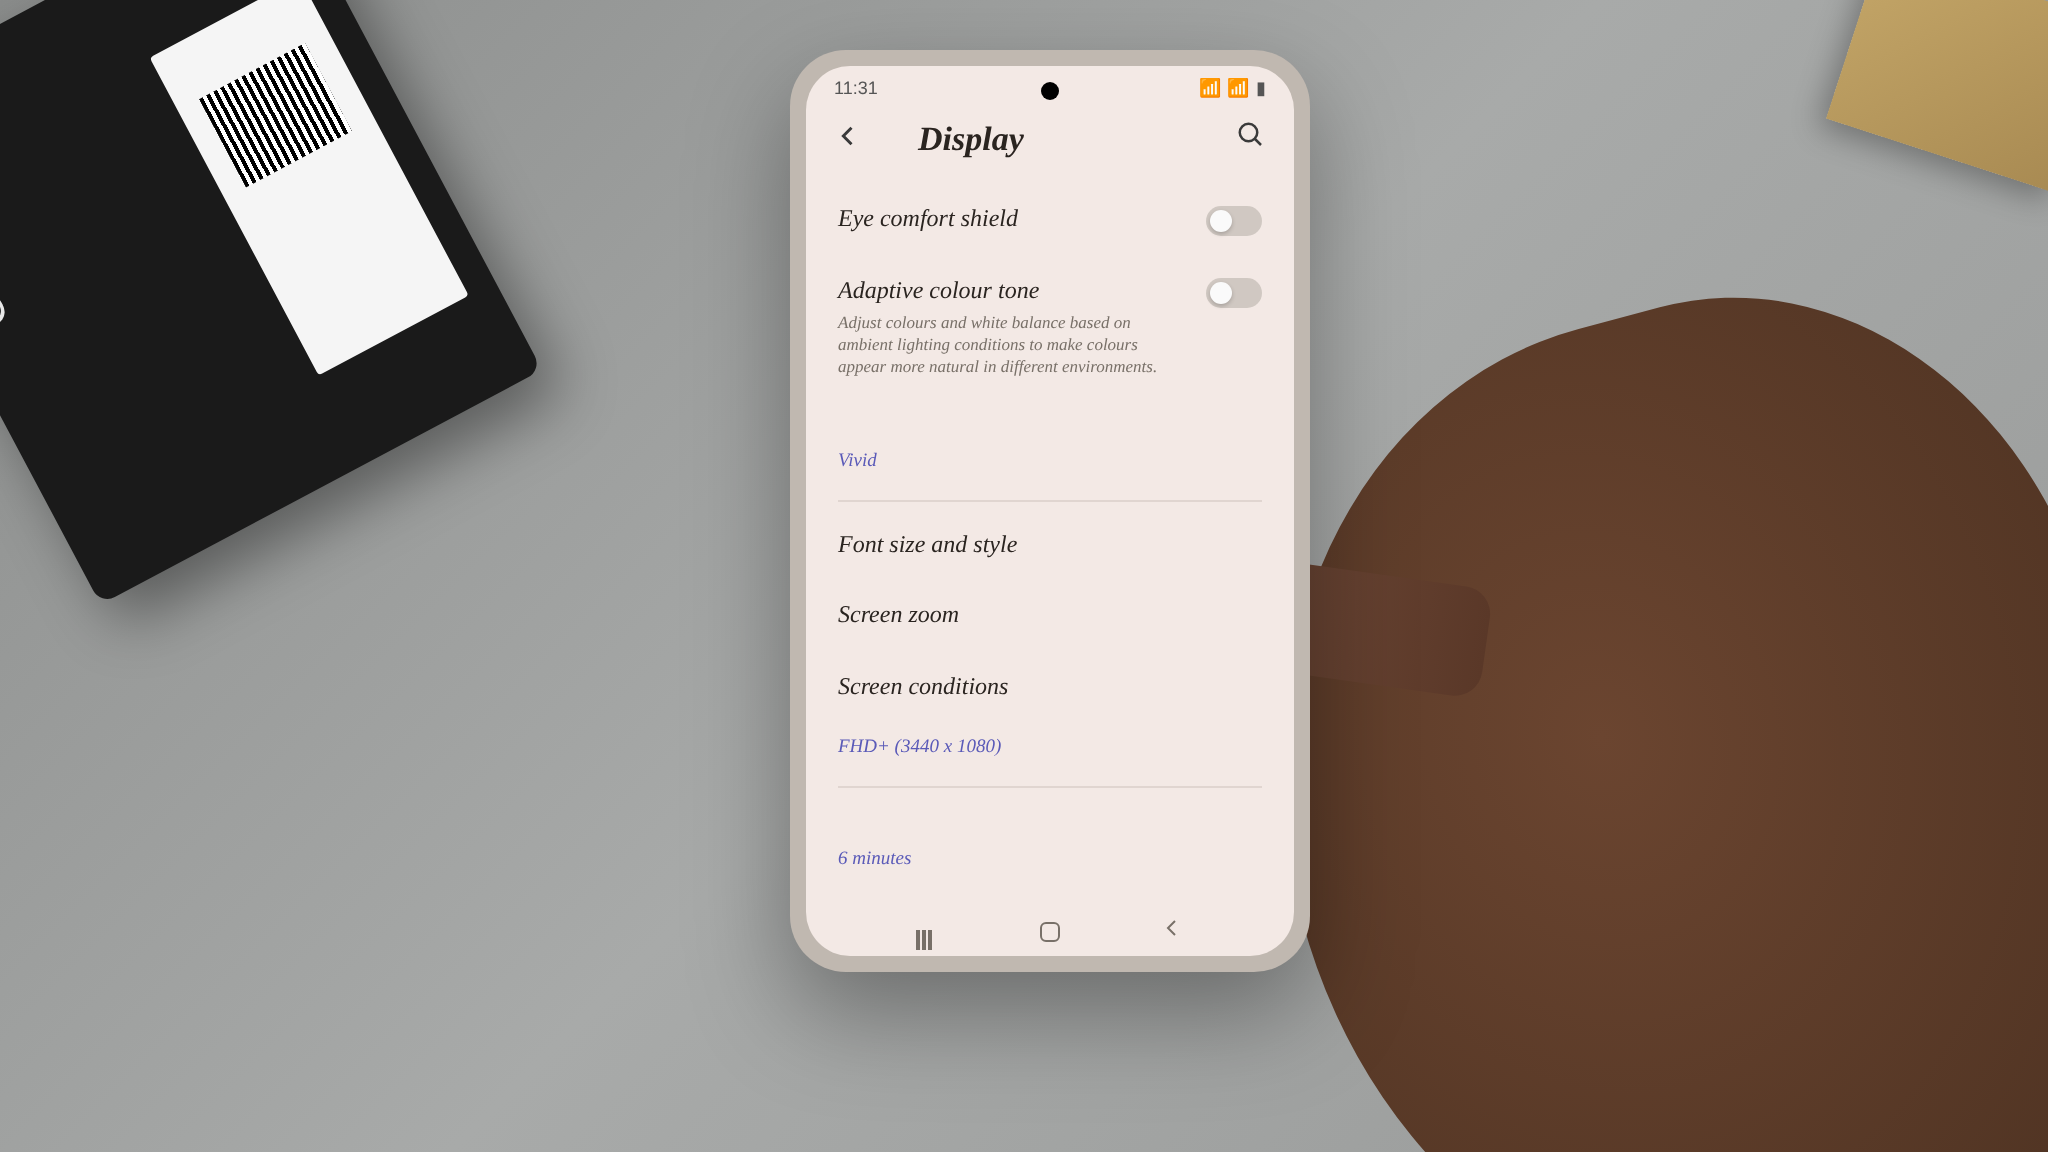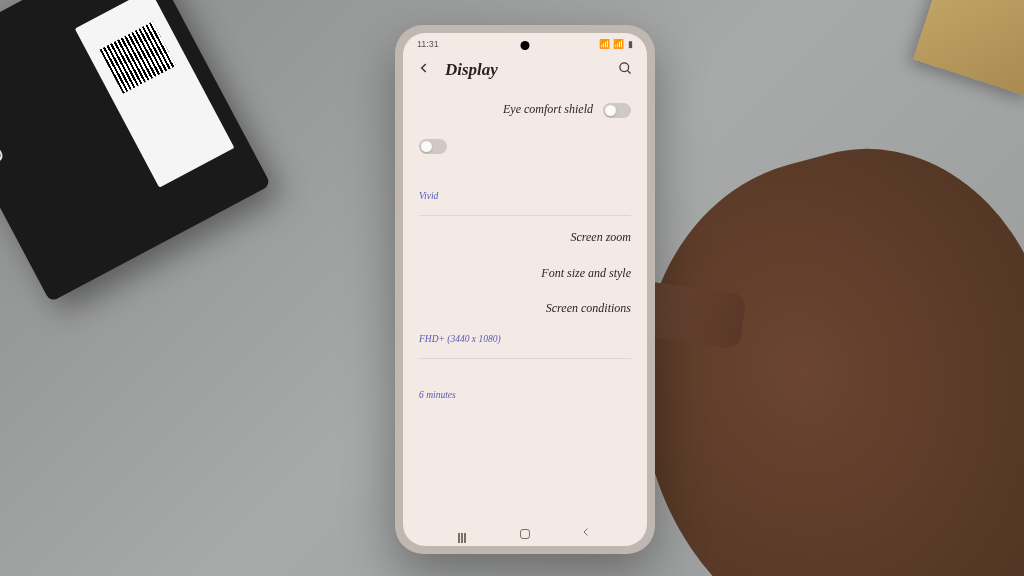--- a/index.html
+++ b/index.html
@@ -104,21 +104,21 @@
       background: linear-gradient(135deg, #d4b8a8, #b89888);
       border-radius: 50% 40% 40% 50%;
     }
     
     
     .phone {
       position: absolute;
       left: 395px;
       top: 25px;
       width: 260px;
-      height: 529px;
+      height: 461px;
       background: #c0b8b0;
       border-radius: 28px;
       box-shadow: 0 20px 50px rgba(0,0,0,0.35);
       padding: 8px;
       z-index: 10;
     }
     
     .screen {
       width: 100%;
       height: 100%;
@@ -157,21 +157,21 @@
       display: flex;
       gap: 3px;
       align-items: center;
     }
     
     
     .screen-header {
       display: flex;
       align-items: center;
       padding: 8px 14px 12px;
-      gap: 14px;
+      gap: 28px;
     }
     
     .back-btn {
       font-size: 16px;
       color: #3a3a3a;
     }
     
     .header-title {
       flex: 1;
       font-size: 17px;
@@ -200,21 +200,20 @@
     
     .setting-content {
       flex: 1;
     }
     
     .setting-label {
       font-size: 12px;
       color: #2a2420;
       font-style: italic;
       line-height: 1.3;
-      text-align: right;
     }
     
     .setting-description {
       font-size: 8.5px;
       color: #787068;
       line-height: 1.3;
       margin-top: 2px;
       font-style: italic;
     }
     
@@ -351,40 +350,44 @@
     <div class="settings-list">
 
       <div class="setting-item">
         <div class="setting-content">
           <div class="setting-label">Eye comfort shield</div>
         </div>
         <div class="toggle"></div>
       </div>
 
       <div class="setting-item">
+        <div class="setting-content">
+          <div class="setting-label">Adaptive colour tone</div>
+          <div class="setting-description">Adjust colours and white balance based on ambient lighting conditions to make colours appear more natural in different environments.</div>
+        </div>
         <div class="toggle"></div>
       </div>
 
       <div class="setting-item">
         <div class="setting-content">
           <div class="setting-value">Vivid</div>
         </div>
       </div>
 
       <div class="divider"></div>
 
       <div class="setting-item">
         <div class="setting-content">
+          <div class="setting-label">Font size and style</div>
+        </div>
+      </div>
+
+      <div class="setting-item">
+        <div class="setting-content">
           <div class="setting-label">Screen zoom</div>
-        </div>
-      </div>
-
-      <div class="setting-item">
-        <div class="setting-content">
-          <div class="setting-label">Font size and style</div>
         </div>
       </div>
 
       <div class="setting-item">
         <div class="setting-content">
           <div class="setting-label">Screen conditions</div>
           <div class="setting-value">FHD+ (3440 x 1080)</div>
         </div>
       </div>
 

